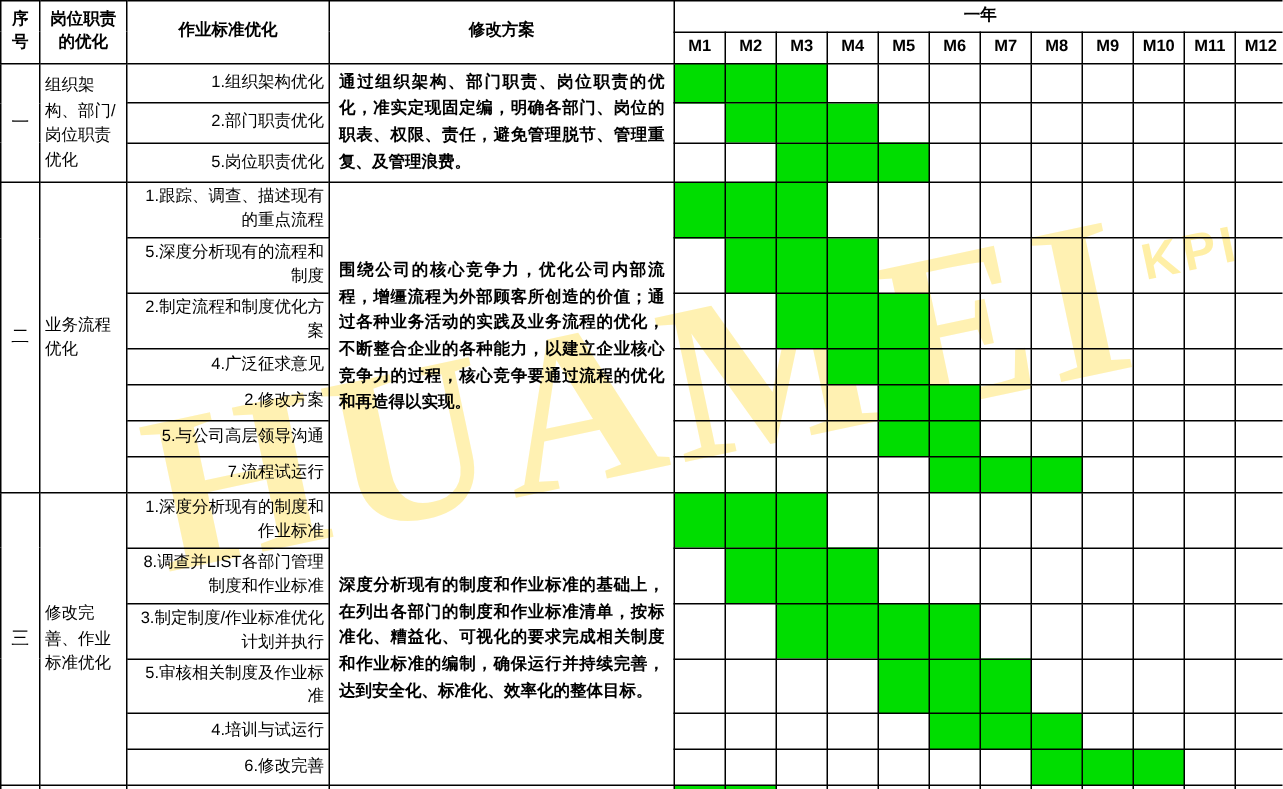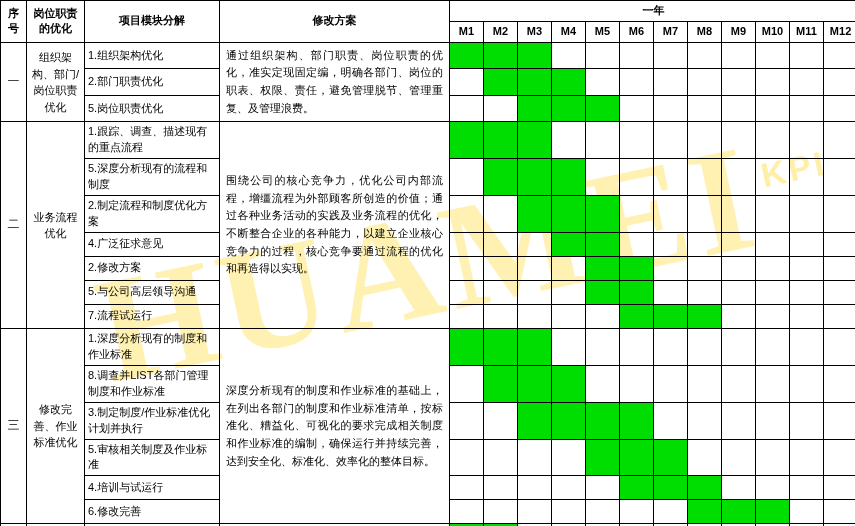--- a/index.html
+++ b/index.html
@@ -26,25 +26,25 @@
   }
   table{
     border-collapse:collapse;width:855px;table-layout:fixed;
     position:relative;z-index:10;
   }
   td,th{
     border:1px solid #000;padding:2px 3px;vertical-align:middle;
     font-weight:normal;font-size:11px;line-height:1.45;
   }
   .hdr{text-align:center;font-weight:bold;background:#fff;}
-  .c{text-align:center;}
-  .l{text-align:left;}
+  .c{}
+  .l{text-align:right;}
   .seq{text-align:center;font-size:12px;}
   .cat{font-size:11px;line-height:1.5;}
-  .desc{font-size:11px;line-height:1.6;text-align:justify;padding:4px 6px;}
+  .desc{font-size:11px;line-height:1.6;text-align:justify;padding:4px 6px;font-weight:bold;}
   .mon{width:30px;}
   .g{background:#00dd00;}
   .task{height:24px;}
 </style>
 </head>
 <body>
 
 <div class="wm">
   <span>HUAMEI</span>
   <small>KPI</small>
@@ -55,21 +55,21 @@
     <col style="width:26px">
     <col style="width:58px">
     <col style="width:135px">
     <col style="width:230px">
     <col span="12" style="width:34px">
   </colgroup>
   <thead>
     <tr>
       <th class="hdr" rowspan="2">序号</th>
       <th class="hdr" rowspan="2">岗位职责的优化</th>
-      <th class="hdr" rowspan="2">项目模块分解</th>
+      <th class="hdr" rowspan="2">作业标准优化</th>
       <th class="hdr" rowspan="2">修改方案</th>
       <th class="hdr" colspan="12">一年</th>
     </tr>
     <tr>
       <th class="hdr mon">M1</th>
       <th class="hdr mon">M2</th>
       <th class="hdr mon">M3</th>
       <th class="hdr mon">M4</th>
       <th class="hdr mon">M5</th>
       <th class="hdr mon">M6</th>

